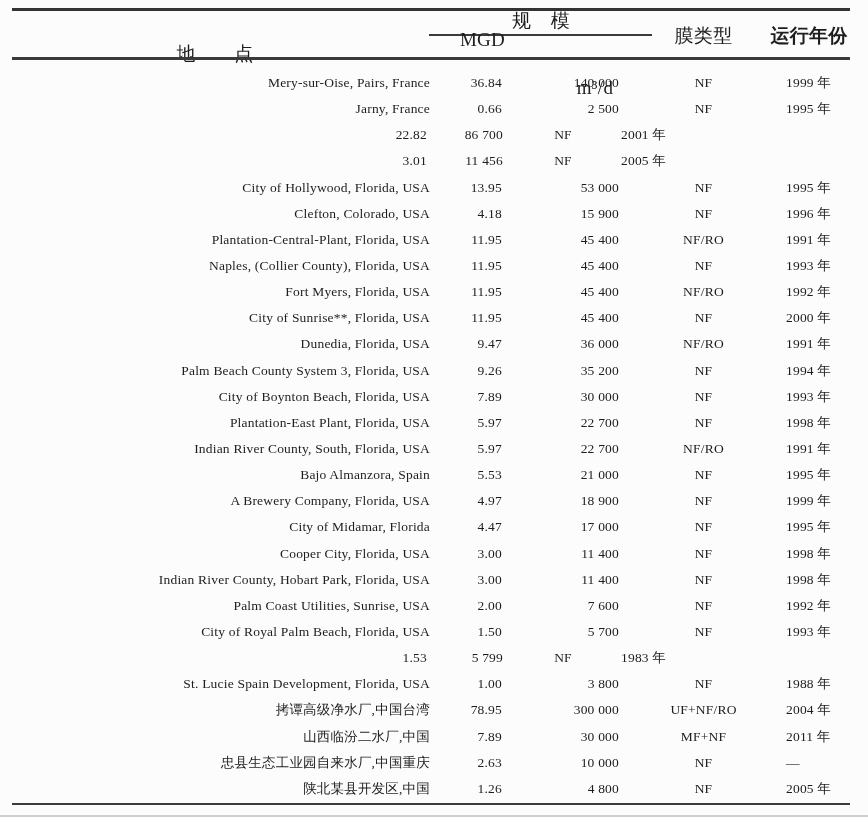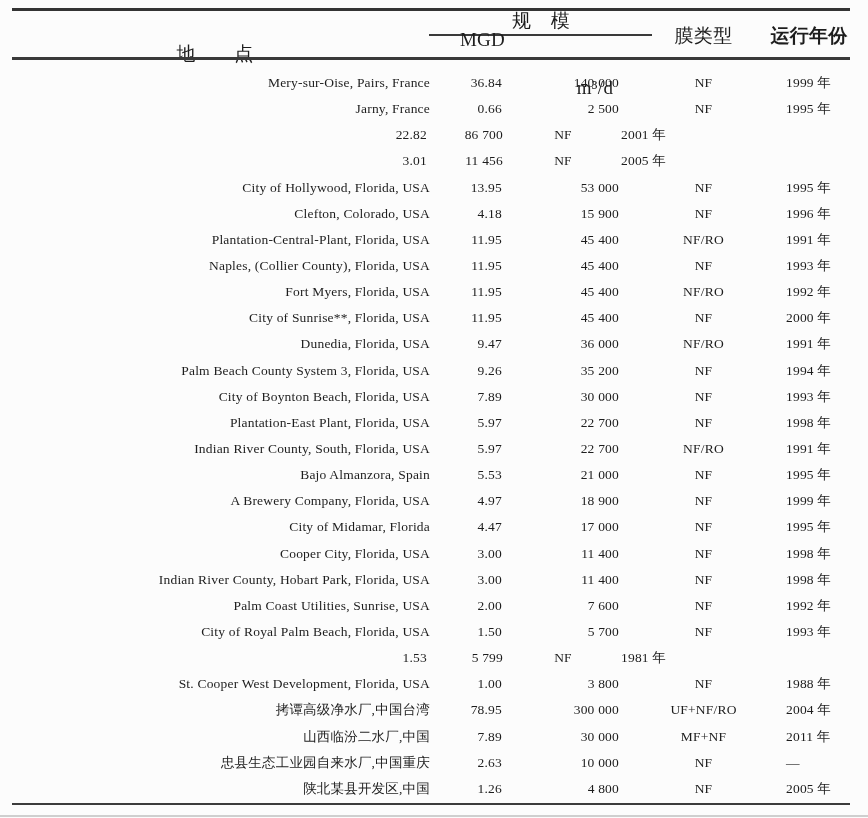--- a/index.html
+++ b/index.html
@@ -211,24 +211,24 @@
         <div class="cell c-loc">City of Royal Palm Beach, Florida, USA</div>
         <div class="cell c-mgd">1.50</div>
         <div class="cell c-m3d">5 700</div>
         <div class="cell c-mem">NF</div>
         <div class="cell c-year">1993 年</div>
       </div>
       <div class="row">
         <div class="cell c-mgd">1.53</div>
         <div class="cell c-m3d">5 799</div>
         <div class="cell c-mem">NF</div>
-        <div class="cell c-year">1981 年</div>
-      </div>
-      <div class="row">
-        <div class="cell c-loc">St. Cooper West Development, Florida, USA</div>
+        <div class="cell c-year">1983 年</div>
+      </div>
+      <div class="row">
+        <div class="cell c-loc">St. Lucie Spain Development, Florida, USA</div>
         <div class="cell c-mgd">1.00</div>
         <div class="cell c-m3d">3 800</div>
         <div class="cell c-mem">NF</div>
         <div class="cell c-year">1988 年</div>
       </div>
       <div class="row">
         <div class="cell c-loc">拷谭高级净水厂,中国台湾</div>
         <div class="cell c-mgd">78.95</div>
         <div class="cell c-m3d">300 000</div>
         <div class="cell c-mem">UF+NF/RO</div>

